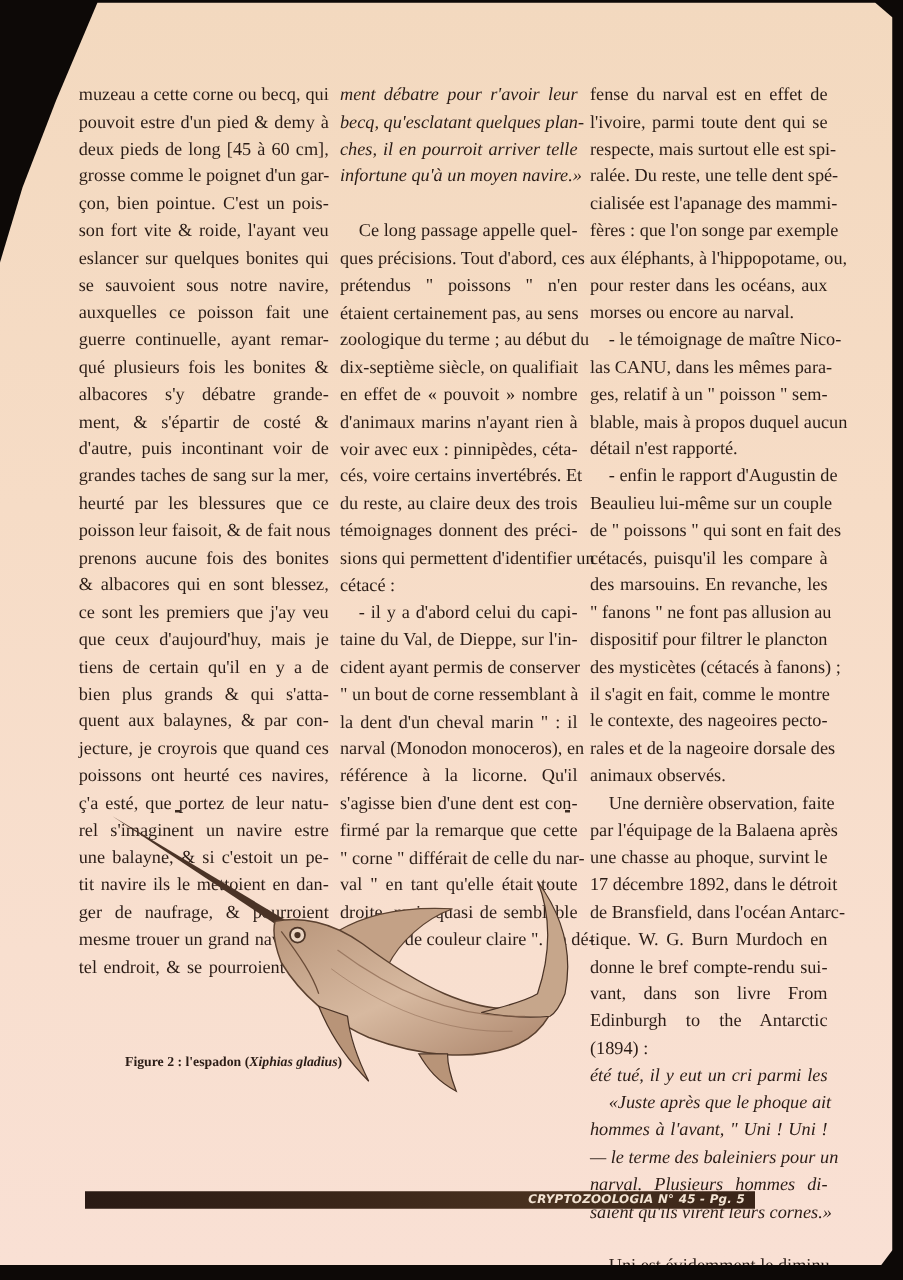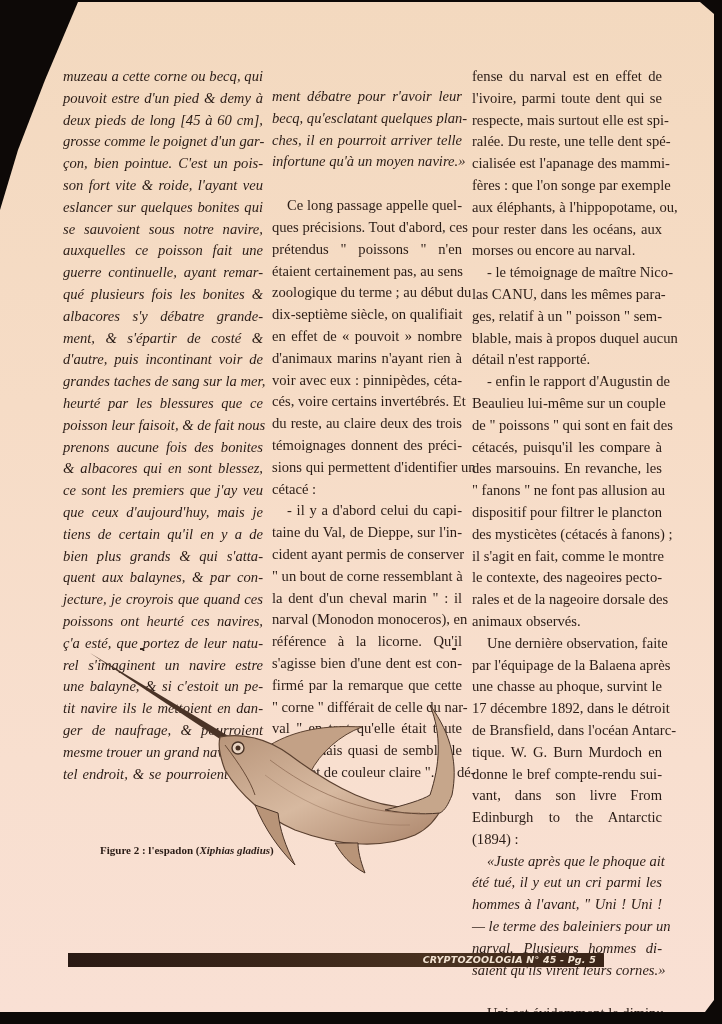--- a/index.html
+++ b/index.html
@@ -13,22 +13,22 @@
     background:linear-gradient(180deg,#f3d9bf 0%,#f6dcc6 40%,#f8dfcf 75%,#f9e0d4 100%);
     clip-path:polygon(78px 2px, 700px 2px, 714px 14px, 714px 1000px, 705px 1012px, 0px 1012px, 0px 210px, 18px 150px, 45px 80px);
     border-top-right-radius:12px;
   }
   .col {
     position:absolute; color:#2a1c16; font-size:14.6px; line-height:21.8px;
     text-align:justify;
   }
   .col .line { display:block; text-align:justify; text-align-last:justify; white-space:nowrap; }
   .col .line.last { text-align-last:left; }
-  .col1 { left:63px; top:66px; width:200px; font-style:italic; }
-  .col2 { left:272px; top:66px; width:190px;margin-top:20px; }
+  .col1 { left:63px; top:66px; width:200px; }
+  .col2 { left:272px; top:66px; width:190px; }
   .col3 { left:472px; top:66px; width:190px; }
   .it { font-style:italic; }
   .indent { padding-left:15px; }
   .gap { height:22px; }
   .figure {
     position:absolute; left:80px; top:645px; width:380px; height:250px;
   }
   .figure svg { width:380px; height:230px; display:block; }
   .caption {
     position:absolute; left:100px; top:844px; font-size:11px; font-weight:bold; color:#2a1c16;
@@ -167,22 +167,22 @@
         <span class="line">une chasse au phoque, survint le</span>
         <span class="line">17 décembre 1892, dans le détroit</span>
         <span class="line">de Bransfield, dans l'océan Antarc-</span>
         <span class="line">tique. W. G. Burn Murdoch en</span>
         <span class="line">donne le bref compte-rendu sui-</span>
         <span class="line">vant, dans son livre From</span>
         <span class="line">Edinburgh to the Antarctic</span>
         <span class="line last">(1894) :</span>
       </div>
     <div class="it" id="c3q">
+        <span class="line">été tué, il y eut un cri parmi les</span>
         <span class="line indent">«Juste après que le phoque ait</span>
-        <span class="line">été tué, il y eut un cri parmi les</span>
         <span class="line">hommes à l'avant, " Uni ! Uni !</span>
         <span class="line">— le terme des baleiniers pour un</span>
         <span class="line">narval. Plusieurs hommes di-</span>
         <span class="line last">saient qu'ils virent leurs cornes.»</span>
       </div>
     <div class="gap"></div>
     <div id="c3p5">
         <span class="line indent">Uni est évidemment le diminu-</span>
       </div>
   </div>

